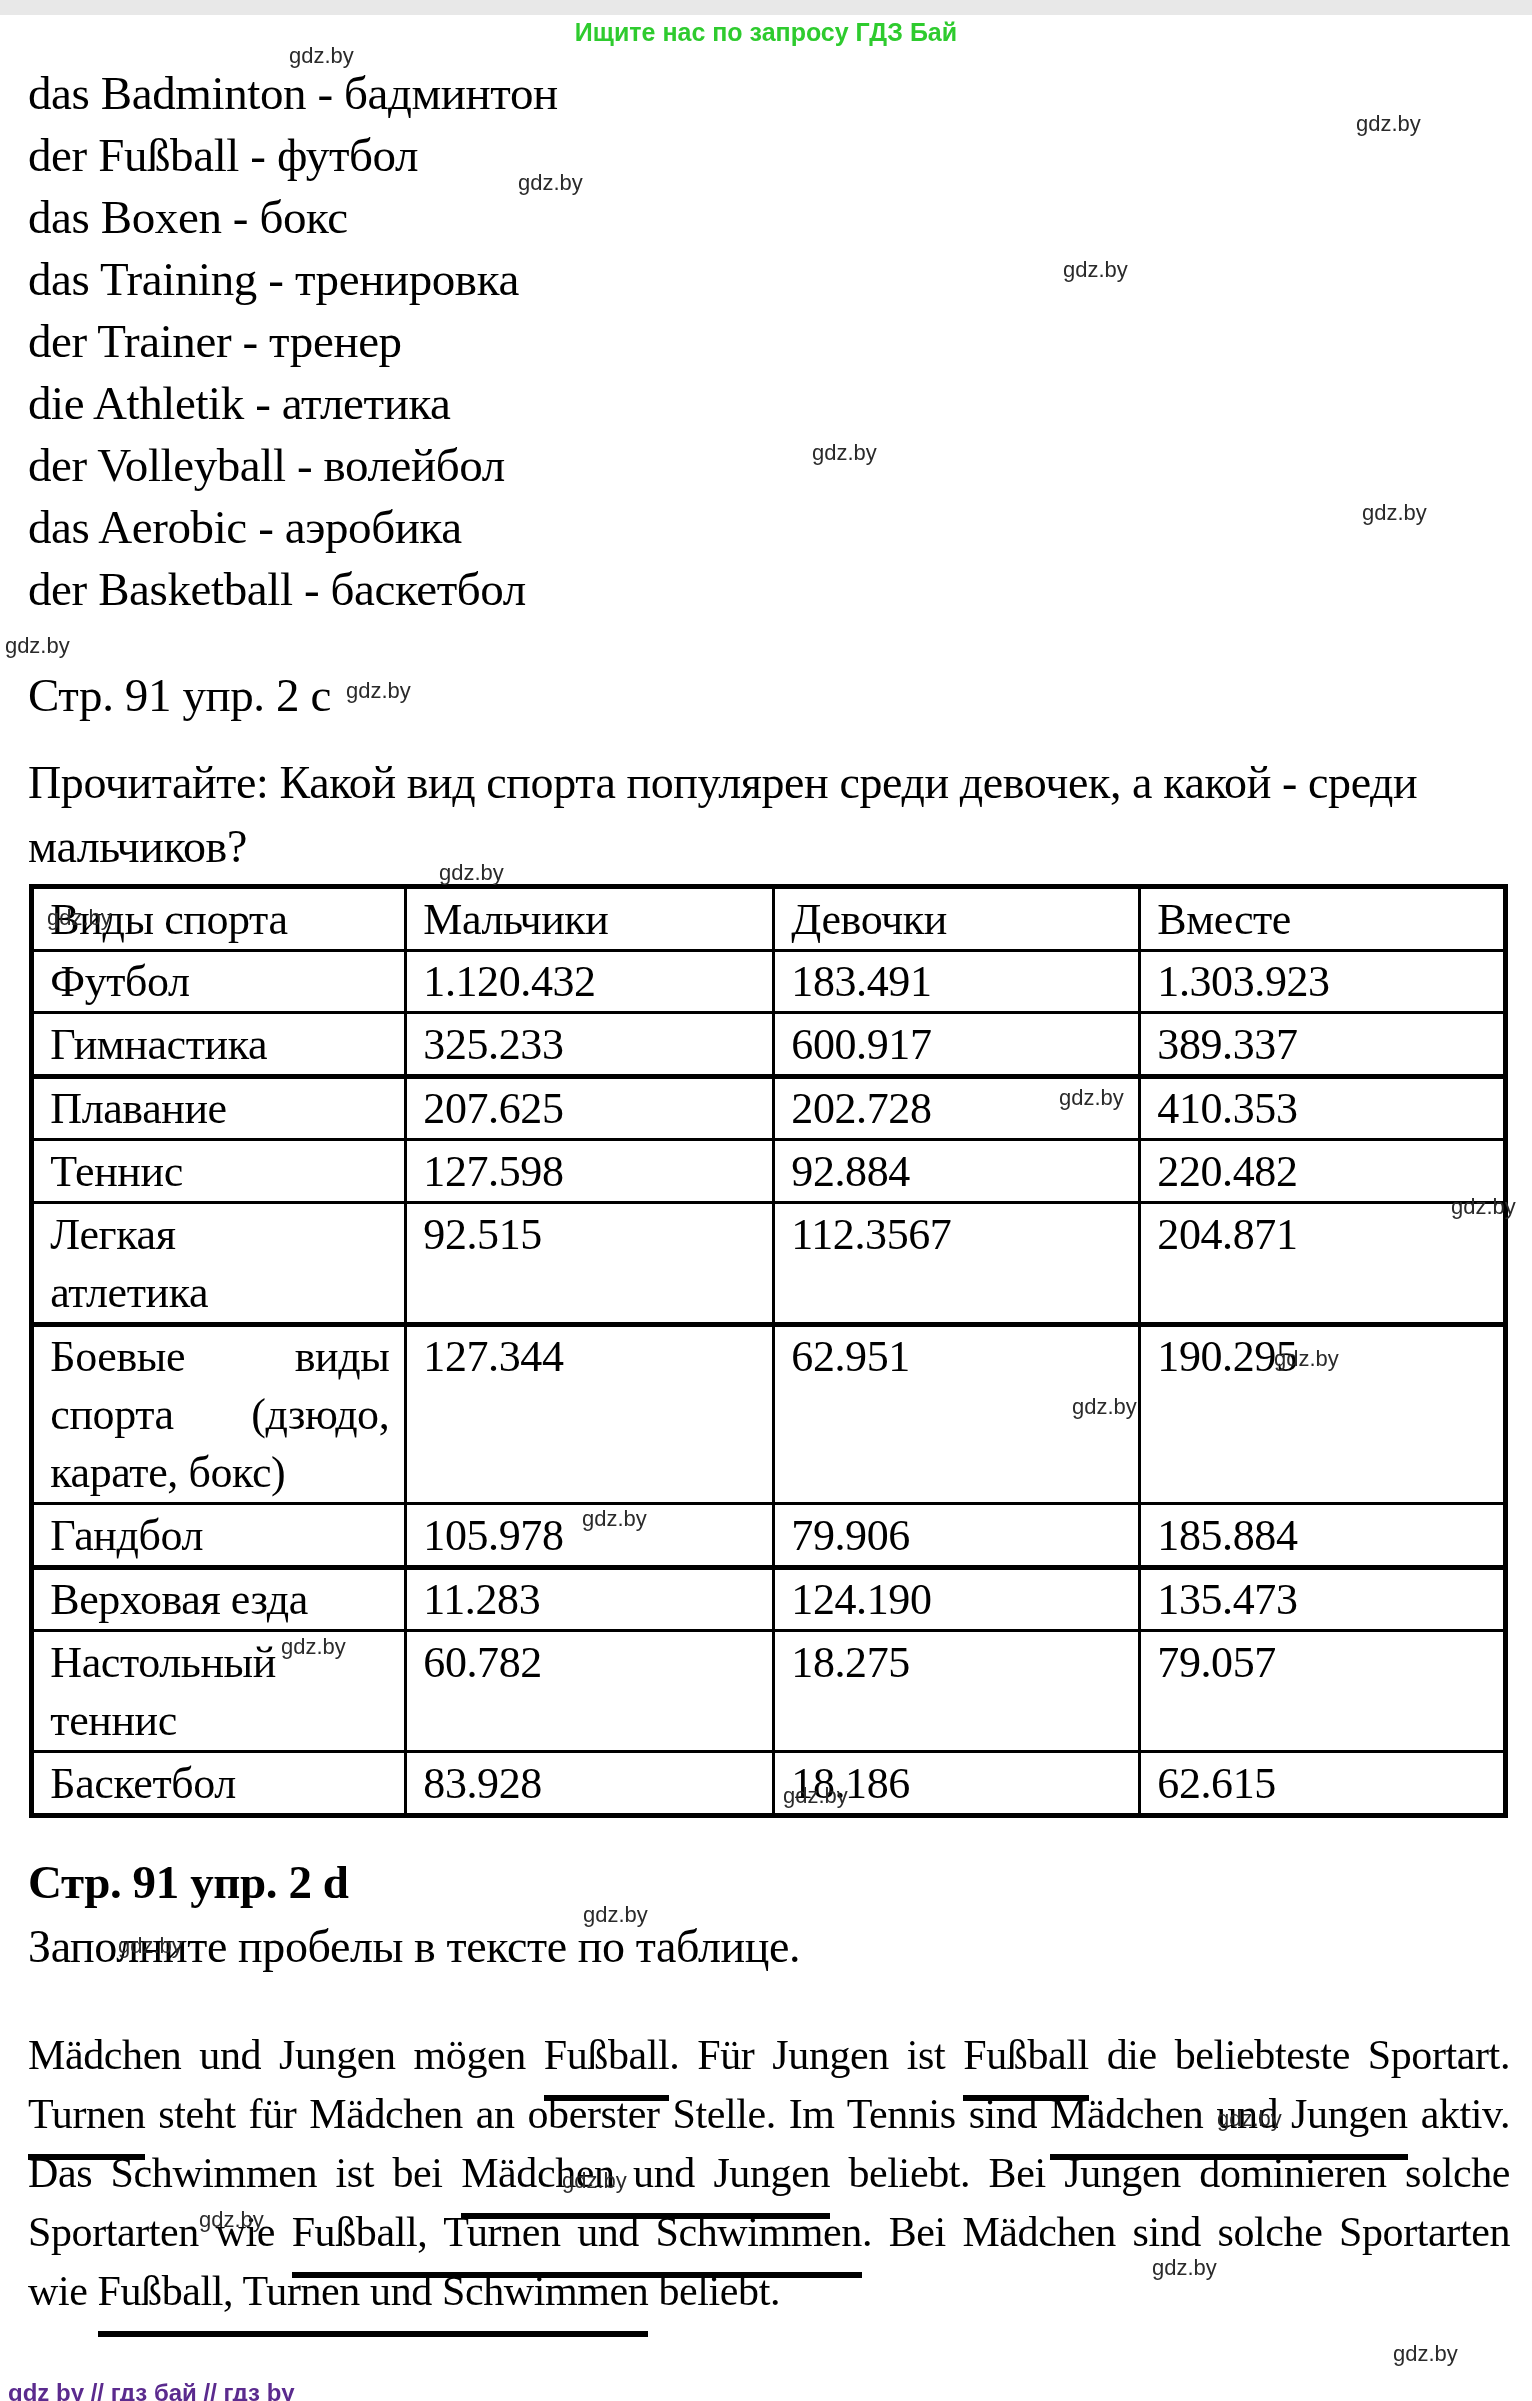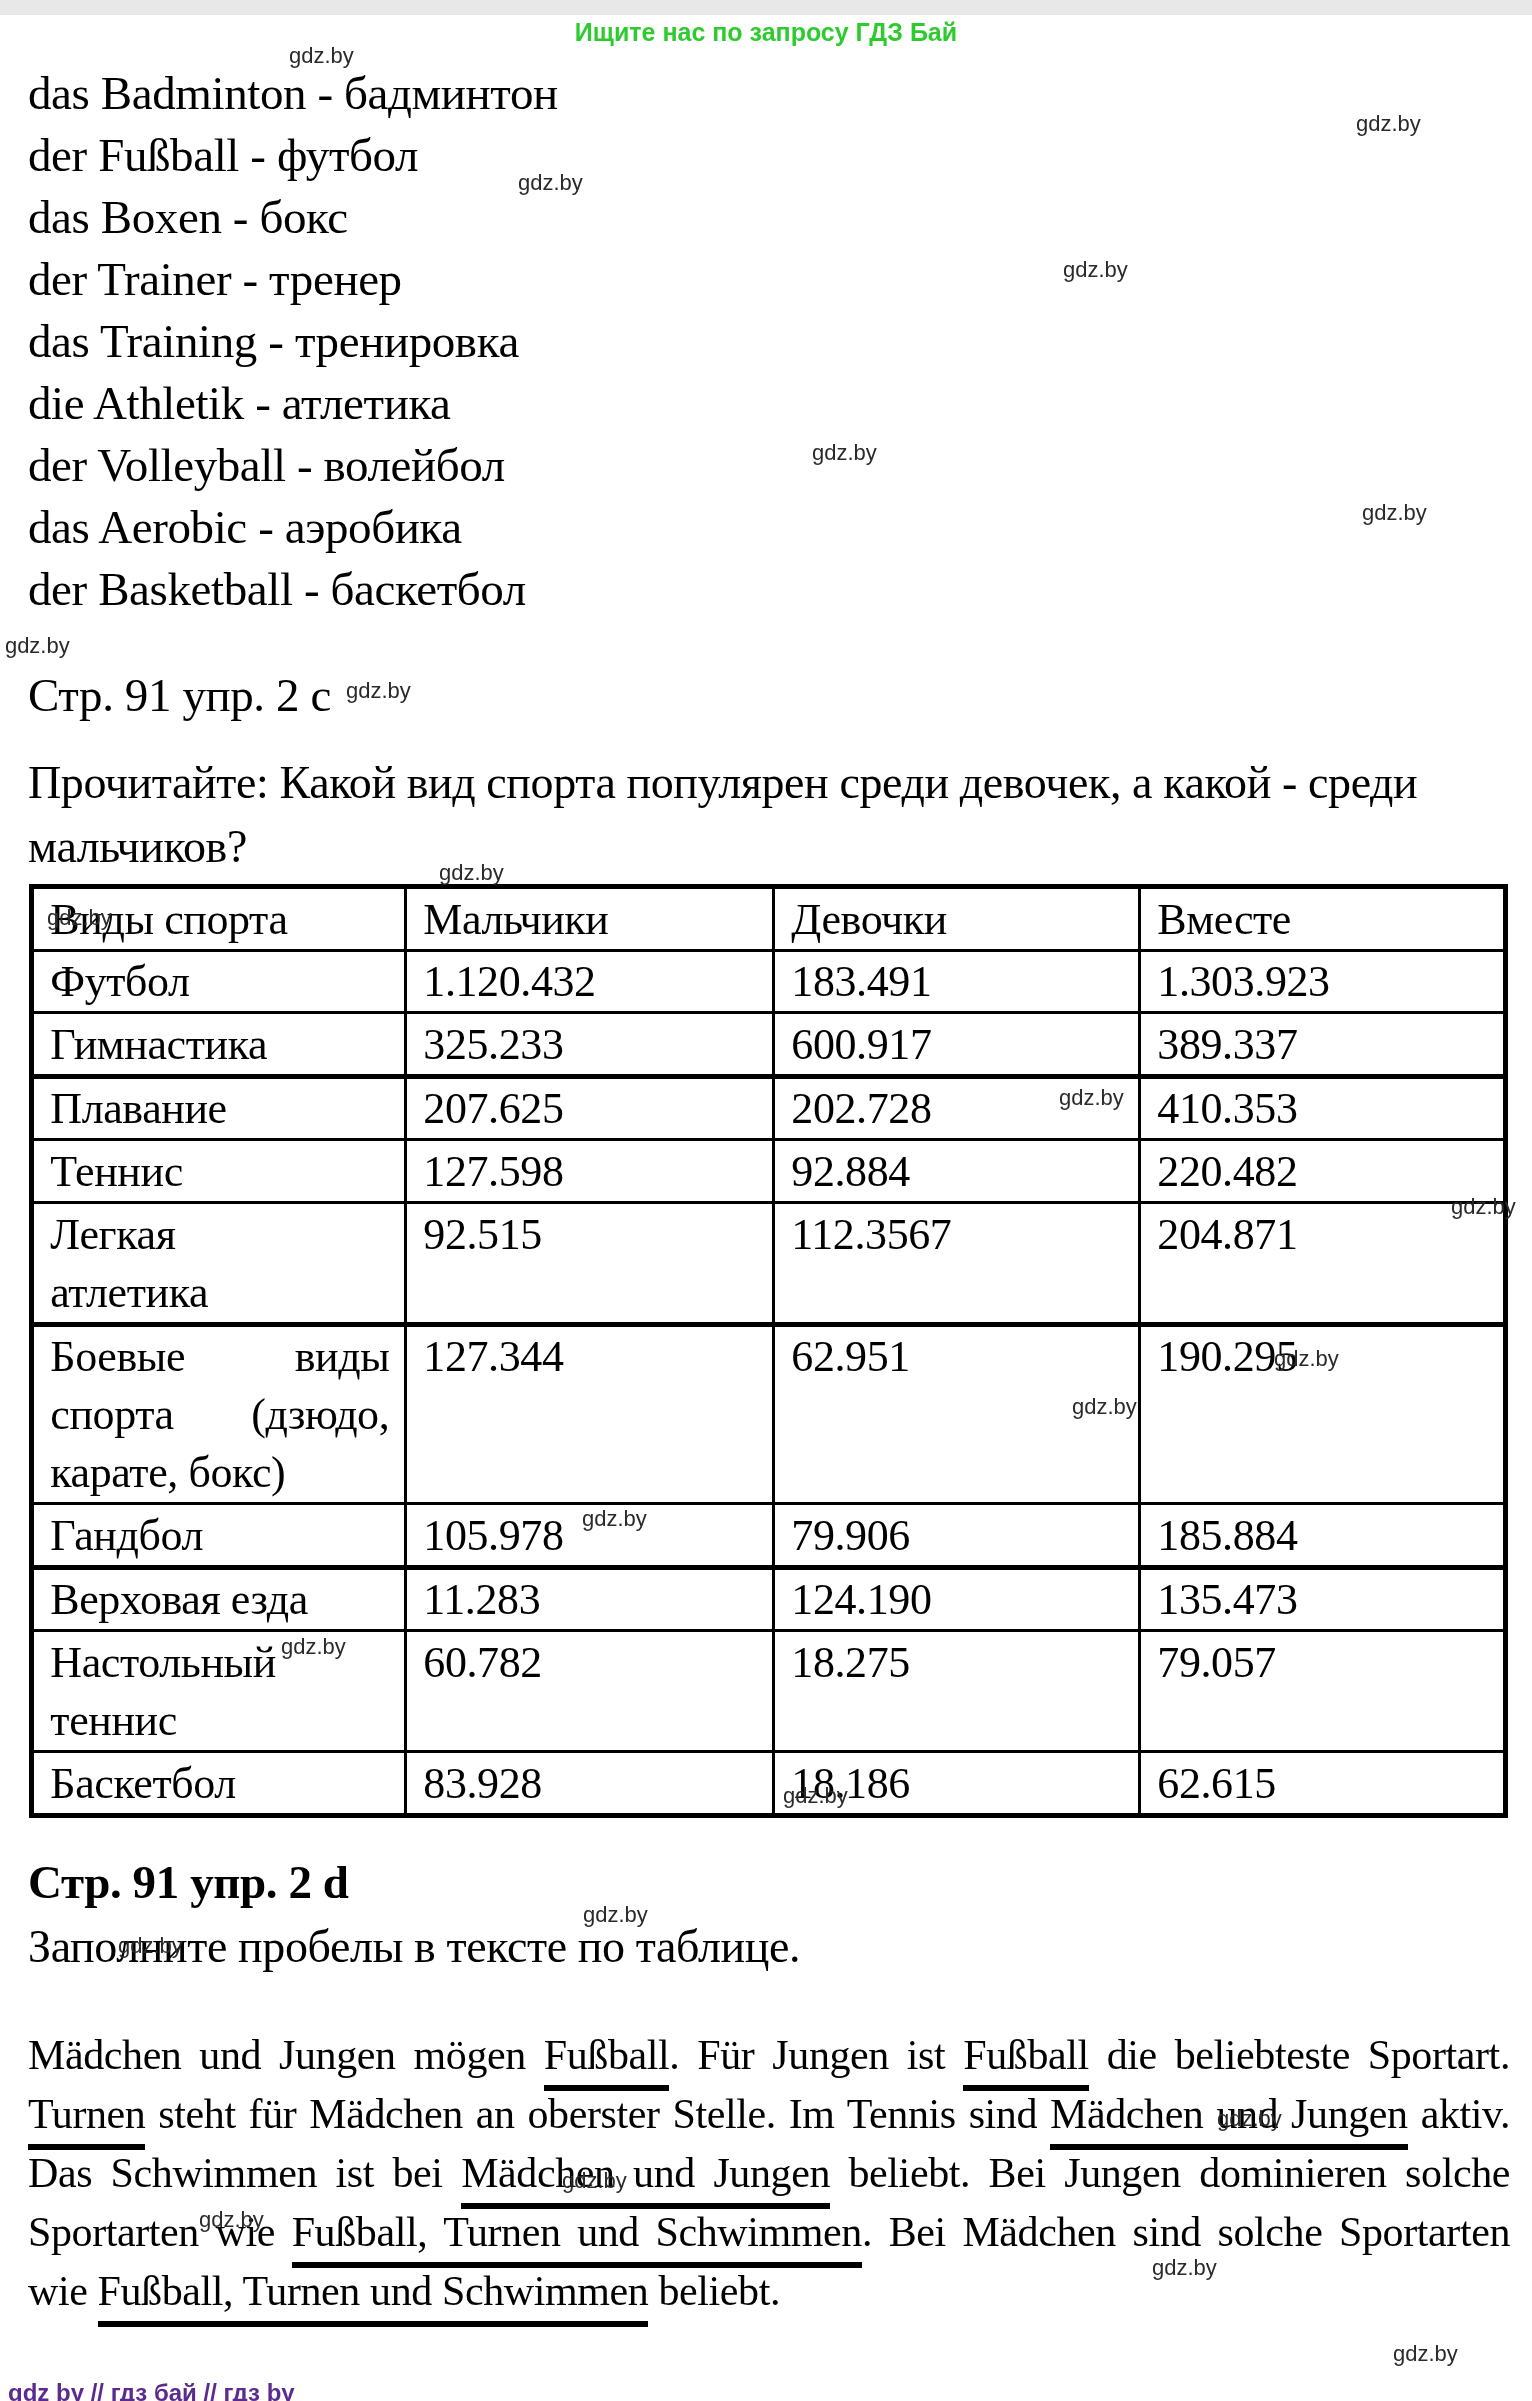--- a/index.html
+++ b/index.html
@@ -75,21 +75,21 @@
   .german {
     position: absolute;
     left: 28px; top: 2011px;
     width: 1482px;
     font-size: 42px;
     line-height: 59px;
     text-align: justify;
   }
   .german .u {
     border-bottom: 6.5px solid var(--ink);
-    padding-bottom: 7px;
+    padding-bottom: 17px;
   }
   
   .footer {
     position: absolute;
     top: 2364px; left: 8px;
     width: 100%;
     text-align: left;
     font-family: "Liberation Sans", sans-serif;
     font-size: 24px;
     font-weight: 600;
@@ -109,22 +109,22 @@
 <body>
 
 <div class="page">
 
   <div class="promo">Ищите нас по запросу ГДЗ Бай</div>
 
   <div class="vocab" id="vocab-list">
       <div class="vocab-line">das Badminton - бадминтон</div>
       <div class="vocab-line">der Fußball - футбол</div>
       <div class="vocab-line">das Boxen - бокс</div>
+      <div class="vocab-line">das Training - тренировка</div>
       <div class="vocab-line">der Trainer - тренер</div>
-      <div class="vocab-line">das Training - тренировка</div>
       <div class="vocab-line">die Athletik - атлетика</div>
       <div class="vocab-line">der Volleyball - волейбол</div>
       <div class="vocab-line">das Aerobic - аэробика</div>
       <div class="vocab-line">der Basketball - баскетбол</div>
     </div>
 
   <div class="h-line" id="exc-heading">Стр. 91 упр. 2 c</div>
 
   <div class="instr" id="exc-instruction">Прочитайте: Какой вид спорта популярен среди девочек, а какой - среди мальчиков?</div>
 

